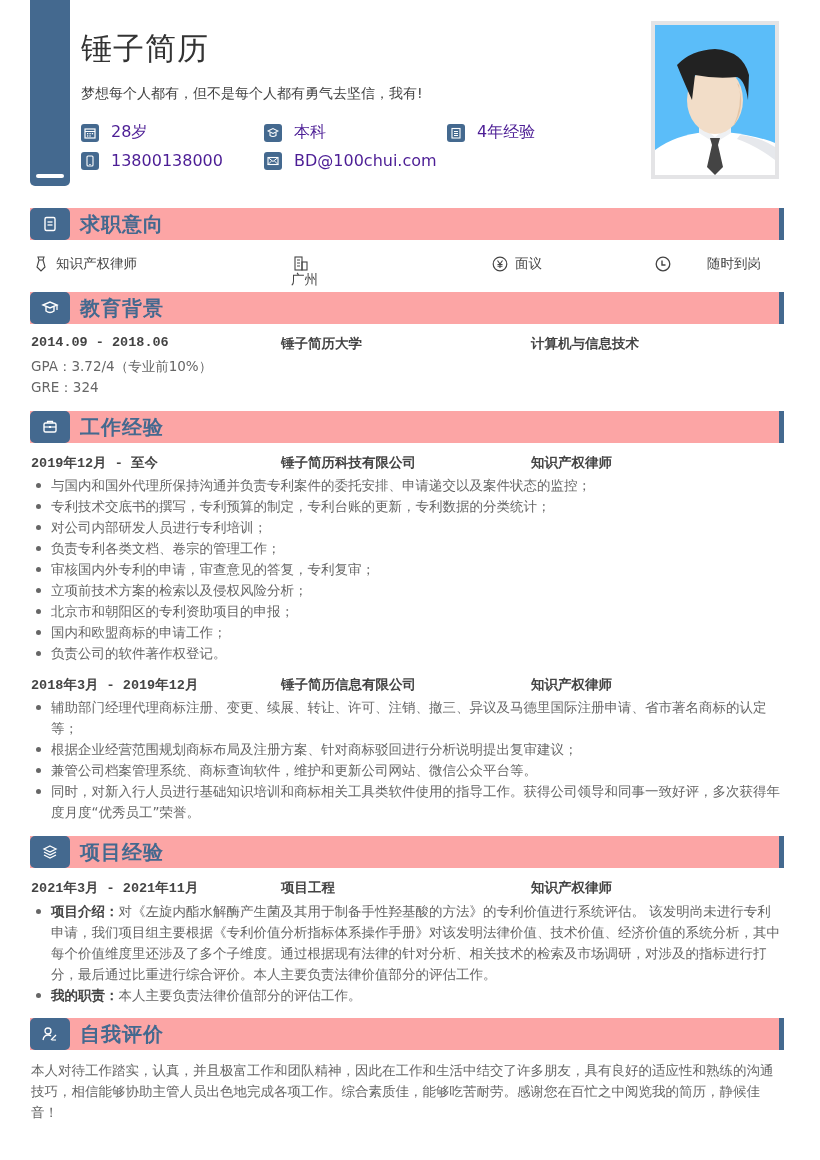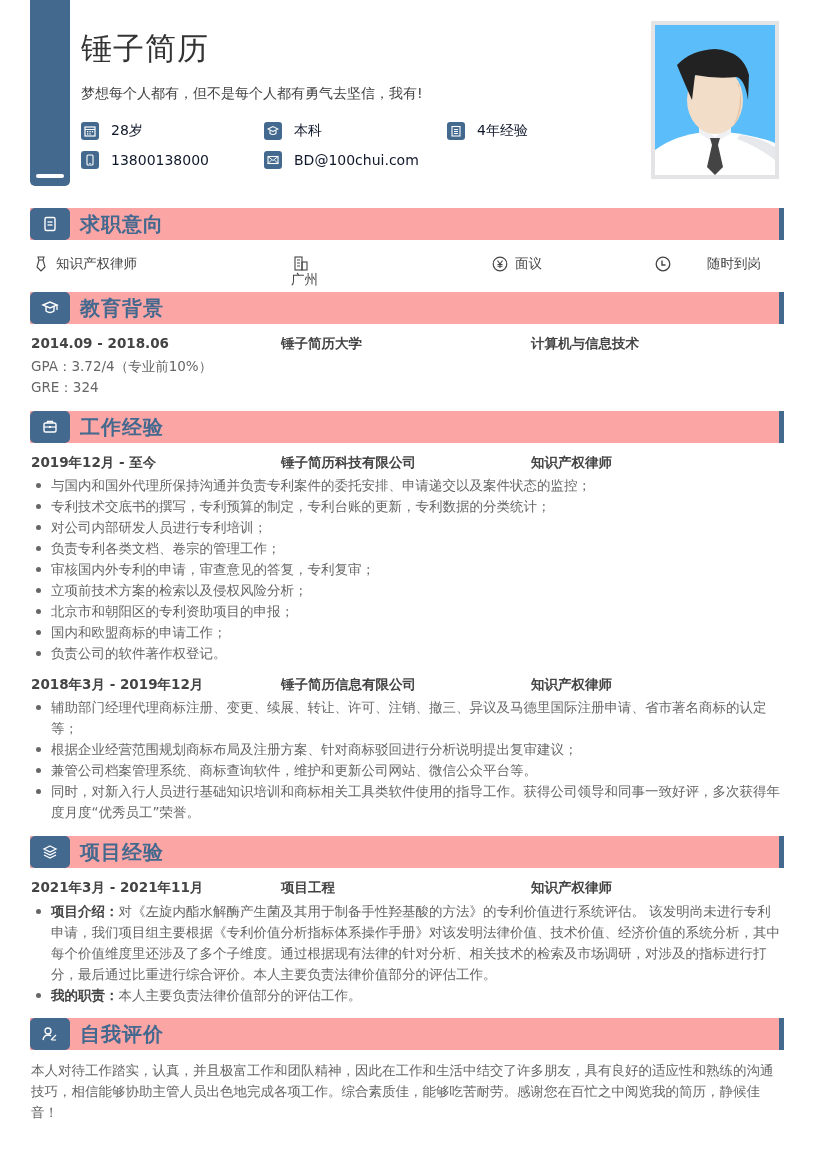--- a/index.html
+++ b/index.html
@@ -5,39 +5,39 @@
   * { margin: 0; padding: 0; box-sizing: border-box; }
   html, body { width: 820px; height: 1160px; background: #ffffff; overflow: hidden; }
   body { font-family: "DejaVu Sans", "Liberation Sans", sans-serif; color: #555; position: relative; }
 
   .side-bar { position: absolute; left: 30px; top: 0; width: 40px; height: 186px; background: #44698f; border-radius: 0 0 5px 5px; }
   .side-bar .dash { position: absolute; left: 6px; bottom: 8px; width: 28px; height: 4px; background: #fff; border-radius: 2px; }
 
   .name { position: absolute; left: 81px; top: 28px; font-size: 31px; color: #333; font-weight: normal; letter-spacing: 1px; }
   .motto { position: absolute; left: 81px; top: 85px; font-size: 14px; color: #444; text-align: right; }
 
-  .info { position: absolute; font-size: 14px; color: #0f172a; display: flex; align-items: center; }
+  .info { position: absolute; font-size: 16px; color: #4c1d95; display: flex; align-items: center; }
   .info .ic { width: 18px; height: 18px; background: #44698f; border-radius: 3px; margin-right: 12px; display: flex; align-items: center; justify-content: center; }
   .info .ic svg { width: 12px; height: 12px; }
 
   .photo { position: absolute; left: 651px; top: 21px; width: 128px; height: 158px; background: #e4e4e6; padding: 4px; }
   .photo .inner { width: 120px; height: 150px; background: #5bbdf9; position: relative; overflow: hidden; }
 
   .sec-head { position: absolute; left: 30px; width: 754px; height: 32px; background: #fca5a5; }
   .sec-head .badge { position: absolute; left: 0; top: 0; width: 40px; height: 32px; background: #44698f; border-radius: 5px; display: flex; align-items: center; justify-content: center; }
   .sec-head .badge svg { width: 18px; height: 18px; }
   .sec-head .title { position: absolute; left: 50px; top: 3px; font-size: 20px; font-weight: bold; color: #44698f; letter-spacing: 1px; }
   .sec-head .endbar { position: absolute; right: 0; top: 0; width: 5px; height: 32px; background: #44698f; }
 
   .intent { position: absolute; top: 255px; font-size: 13.5px; color: #444; display: flex; align-items: center; }
   .intent svg { width: 16px; height: 16px; margin-right: 7px; }
 
   .row3 { position: absolute; left: 31px; width: 750px; font-size: 13.5px; font-weight: bold; color: #444; height: 20px; }
   .row3 span { position: absolute; top: 0; white-space: nowrap; }
-  .row3 .c1 { left: 0; } .row3 .c2 { left: 250px; } .row3 .c3 { left: 500px; }
+  .row3 .c1 { left: 0; font-family: Liberation Mono, monospace; } .row3 .c2 { left: 250px; } .row3 .c3 { left: 500px; }
 
   .plain { position: absolute; left: 31px; font-size: 13.5px; color: #666; }
 
   ul.bul { position: absolute; left: 31px; width: 752px; list-style: none; font-size: 13.5px; color: #666; line-height: 21px; }
   ul.bul li { position: relative; padding-left: 20px; }
   ul.bul li::before { content: ""; position: absolute; left: 5px; top: 8px; width: 5px; height: 5px; background: #666; border-radius: 50%; }
   ul.bul li b { color: #444; }
 
   .para { position: absolute; left: 31px; top: 1060px; width: 752px; font-size: 13.5px; color: #666; line-height: 21px; }
 </style>

